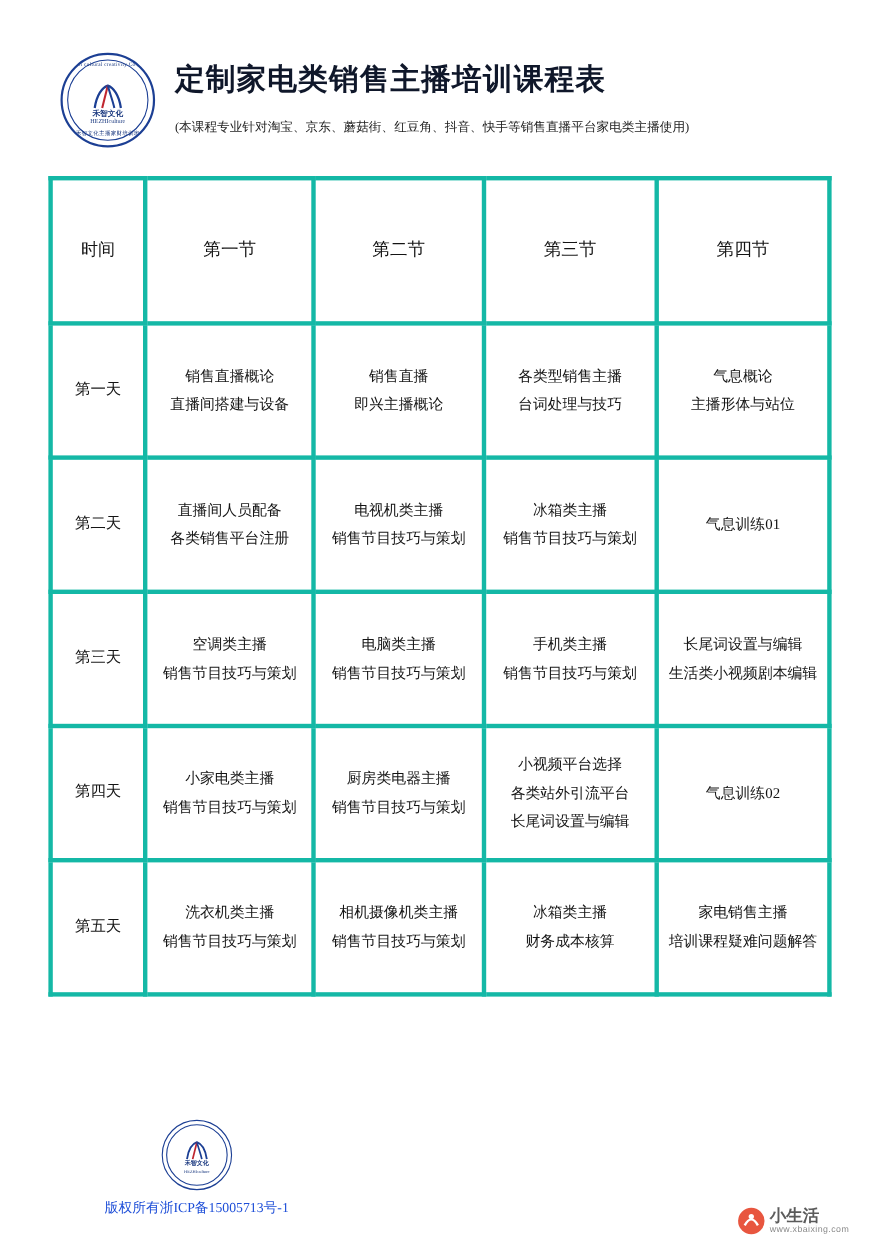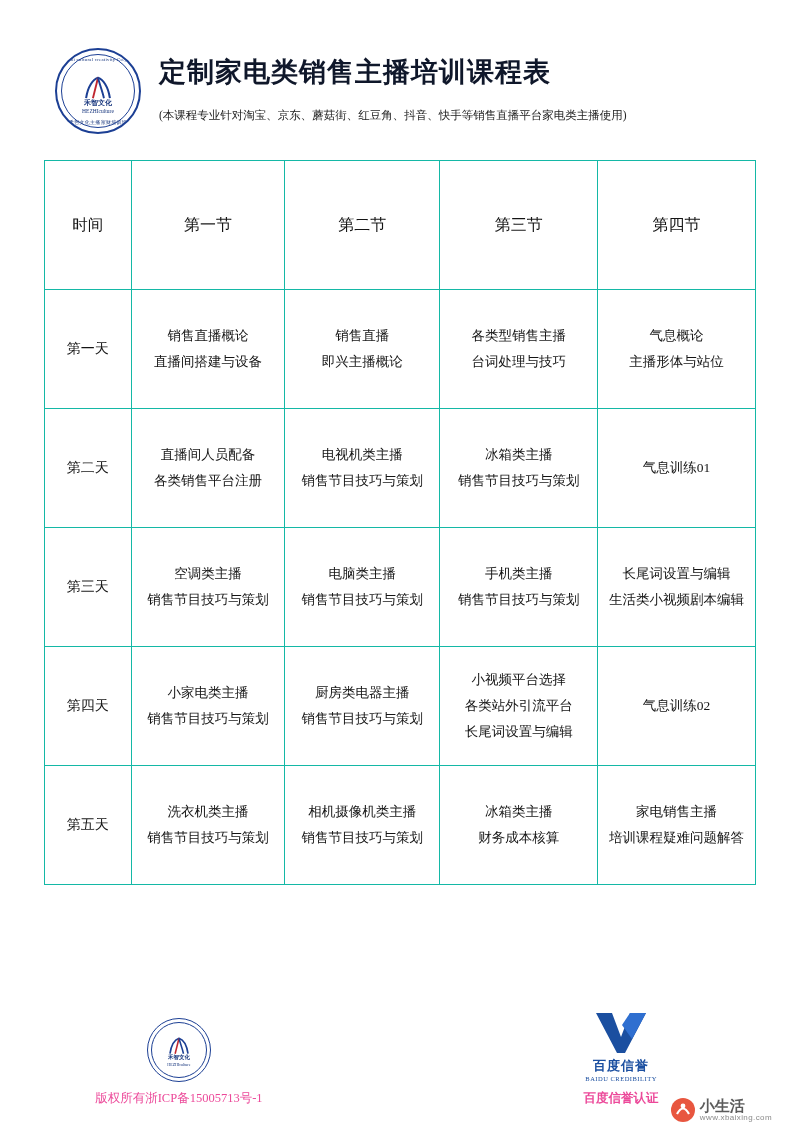--- a/index.html
+++ b/index.html
@@ -105,21 +105,21 @@
   
   .table-wrap {
     padding: 26px 44px 0 44px;
   }
   table.schedule {
     width: 100%;
     border-collapse: collapse;
     table-layout: fixed;
   }
   table.schedule td, table.schedule th {
-    border: 1px solid #14b8a6;
+    border: 4px solid #14b8a6;
     text-align: center;
     vertical-align: middle;
     font-size: 13.5px;
     line-height: 1.95;
     color: #141414;
     font-weight: normal;
     padding: 0;
   }
   table.schedule thead th {
     height: 128px;
@@ -156,21 +156,21 @@
   }
   .footer-item {
     display: flex;
     flex-direction: column;
     align-items: center;
     width: 33%;
   }
   .footer-text {
     font-size: 12.5px;
     font-weight: bold;
-    color: #ec4899;
+    color: #1d4ed8;
     margin-top: 8px;
     letter-spacing: 0px;
   }
   .footer-text.light {
     font-weight: normal;
   }
 
   .mini-badge {
     width: 62px;
     height: 62px;
@@ -461,31 +461,20 @@
         <path d="M20 2 C18 10, 16 18, 14 26" fill="none" stroke="#c0262f" stroke-width="2.4"></path>
         <path d="M20 2 C22 10, 25 17, 27 26" fill="none" stroke="#1c3f94" stroke-width="2.4"></path>
       </svg>
       <div class="cn">禾智文化</div>
       <div class="en">HEZHIculture</div>
     </div>
     <div class="footer-text light">版权所有浙ICP备15005713号-1</div>
   </div>
 
 
-  <div class="footer-item">
-    <div class="baidu-badge">
-      <svg class="baidu-v" viewBox="0 0 58 44">
-        <path d="M4 2 H20 L29 26 L38 2 H54 L33 42 H25 Z" fill="#1b4fa0"></path>
-        <path d="M30 14 L38 2 H54 L40 28 Z" fill="#2f6fd0"></path>
-      </svg>
-      <div class="baidu-cn">百度信誉</div>
-      <div class="baidu-en">BAIDU CREDIBILITY</div>
-    </div>
-    <div class="footer-text">百度信誉认证</div>
-  </div>
 </div>
 
 <div class="watermark">
   <svg class="wm-icon" viewBox="0 0 26 26">
     <circle cx="13" cy="13" r="12" fill="#e8563f"></circle>
     <path d="M7 17 q6-11 12 0" fill="none" stroke="#fff" stroke-width="2.2"></path>
     <circle cx="13" cy="9" r="2.4" fill="#ffffff"></circle>
   </svg>
   <div class="wm-texts">
     <span class="wm-cn">小生活</span>

